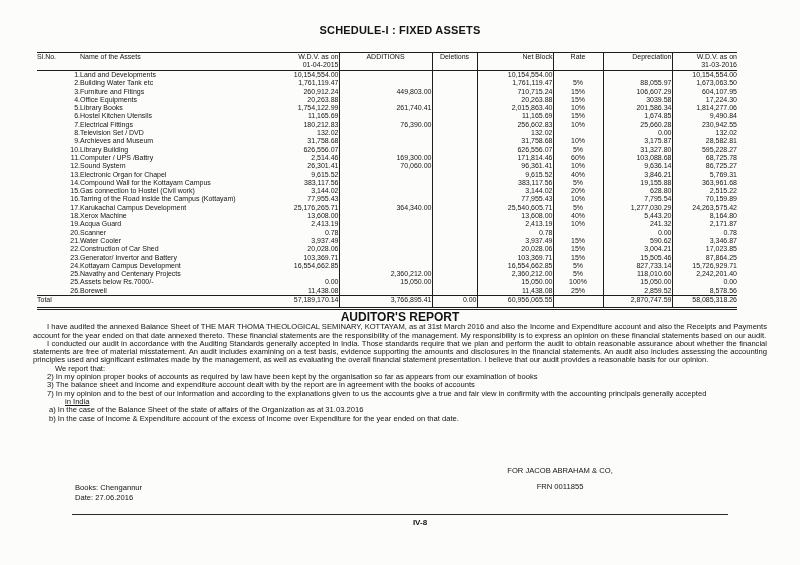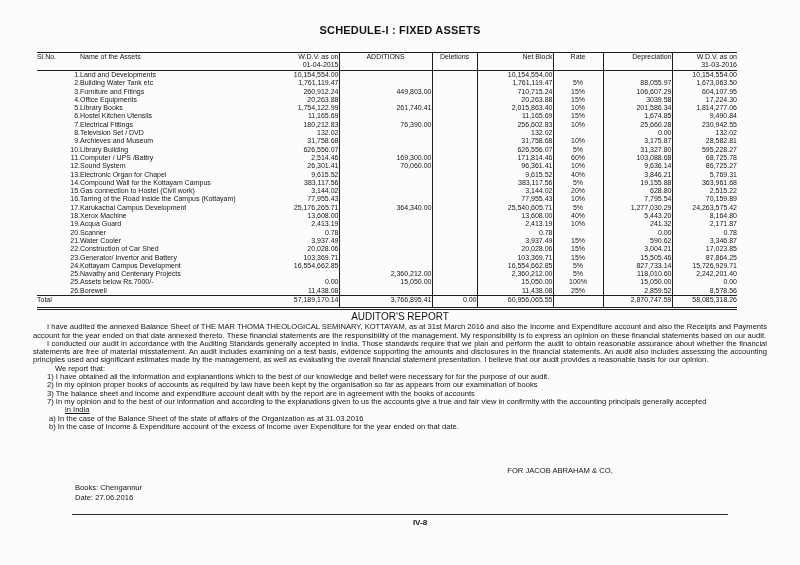--- a/index.html
+++ b/index.html
@@ -39,21 +39,21 @@
   .c-wdv2 { padding-right:5px; }
   tfoot td {
     border-top:1px solid #1d1d1d; border-bottom:3px double #1d1d1d;
     font-weight:bold; height:11px; line-height:10.5px;
   }
   .t-label { text-align:left; padding-left:48px; }
   .report {
     position:absolute; left:33px; top:313px; width:734px;
     font-size:7.6px; line-height:8.3px;
   }
-  .report-heading { text-align:center; font-weight:normal; font-size:10px; margin-bottom:2px; }
+  .report-heading { text-align:center; font-weight:bold; font-size:12px; margin-bottom:2px; }
   .para { text-align:justify; text-indent:14px; }
   .we-report { margin-left:22px; }
   .item { margin-left:14px; }
   .in-india { margin-left:32px;text-decoration:underline; }
   .sub-item { margin-left:16px; }
   .sig {
     position:absolute; left:440px; top:467px; width:240px;
     text-align:center; font-size:7.6px; line-height:8.6px;
   }
   .sig-firm { margin-bottom:7px; }
@@ -436,31 +436,31 @@
         <td class="c-wdv2 num">58,085,318.26</td>
       </tr>
     </tfoot>
   </table>
 
   <div class="report">
     <div class="report-heading">AUDITOR'S REPORT</div>
     <div class="para">I have audited the annexed Balance Sheet of THE MAR THOMA THEOLOGICAL SEMINARY, KOTTAYAM, as at 31st March 2016 and also the Income and Expenditure account and also the Receipts and Payments account for the year ended on that date annexed thereto. These financial statements are the responsibility of the management. My responsibility is to express an opinion on these financial statements based on our audit.</div>
     <div class="para">I conducted our audit in accordance with the Auditing Standards generally accepted in India. Those standards require that we plan and perform the audit to obtain reasonable assurance about whether the financial statements are free of material misstatement. An audit includes examining on a test basis, evidence supporting the amounts and disclosures in the financial statements. An audit also includes assessing the accounting principles used and significant estimates made by the management, as well as evaluating the overall financial statement presentation. I believe that our audit provides a reasonable basis for our opinion.</div>
     <div class="we-report">We report that:</div>
-    <div class="item">1) I have obtained all the information and explanantions which to the best of our knowledge and belief were necessary for for the purpose of our audit.</div>
     <div class="item">2) In my opinion proper books of accounts as required by law have been kept by the organisation so far as appears from our examination of books</div>
     <div class="item">3) The balance sheet and income and expenditure account dealt with by the report are in agreement with the books of accounts</div>
     <div class="item">7) In my opinion and to the best of our information and according to the explanations given to us the accounts give a true and fair view in confirmity with the accounting principals generally accepted</div>
     <div class="in-india">in India</div>
     <div class="sub-item">a) In the case of the Balance Sheet of the state of affairs of the Organization as at 31.03.2016</div>
     <div class="sub-item">b) In the case of Income &amp; Expenditure account of the excess of Income over Expenditure for the year ended on that date.</div>
   </div>
 
   <div class="sig">
     <div class="sig-firm">FOR JACOB ABRAHAM &amp; CO,</div>
+    <div>FRN 0011855</div>
   </div>
 
   <div class="place-date">
     <div>Books: Chengannur</div>
     <div>Date: 27.06.2016</div>
   </div>
 
   <div class="footer-rule"></div>
   <div class="page-num">IV-8</div>
 

